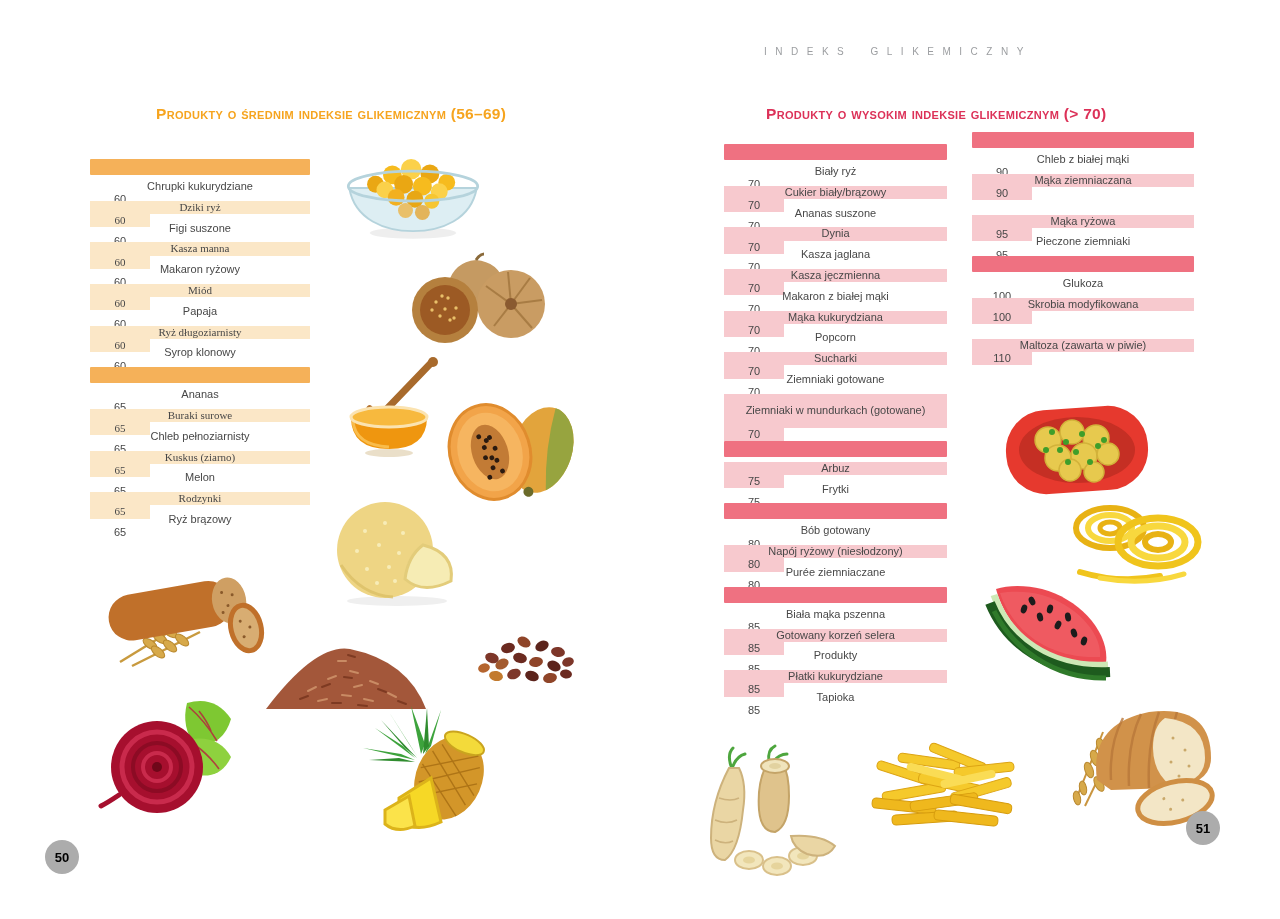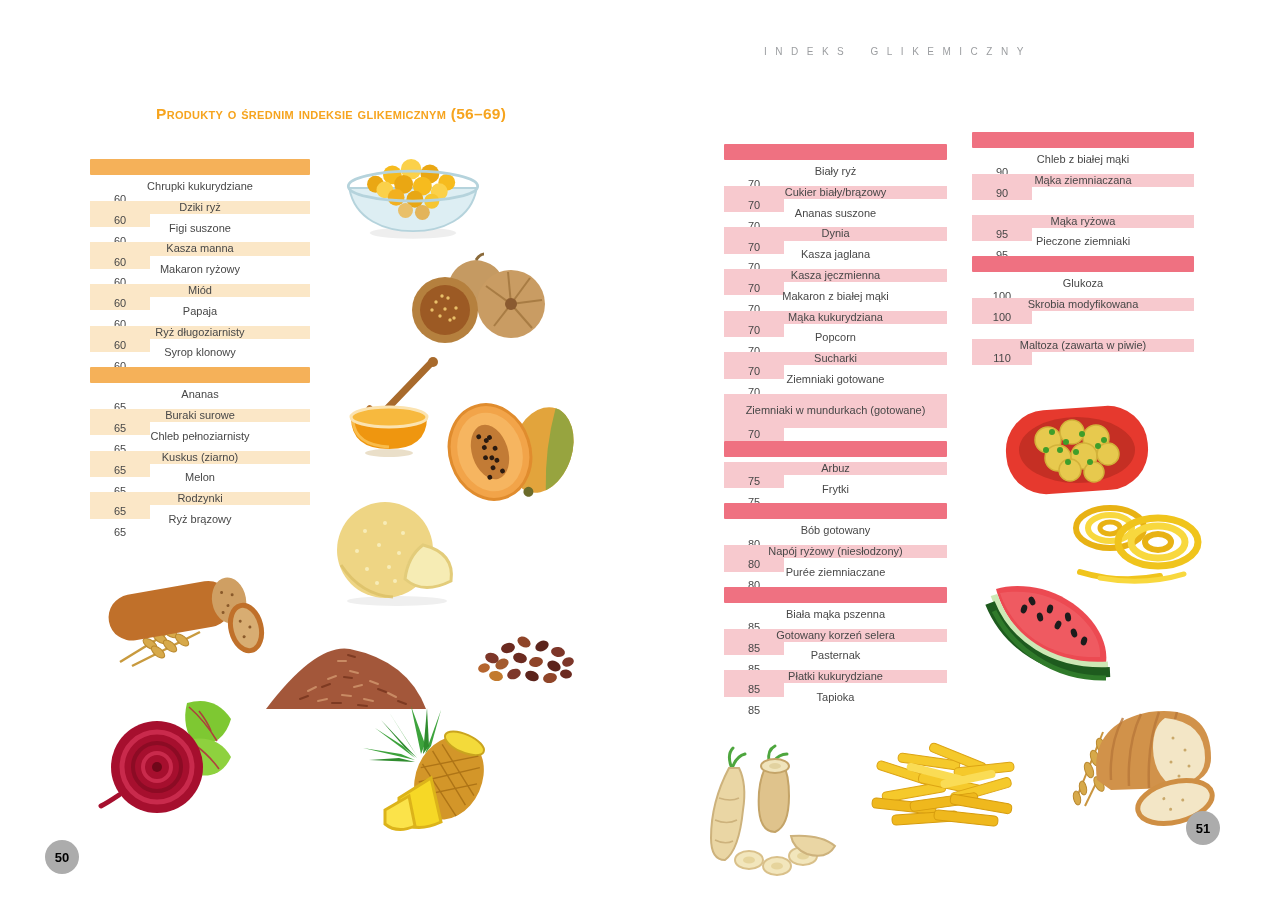--- a/index.html
+++ b/index.html
@@ -42,21 +42,21 @@
   .gap{height:20px;}
   .row{display:flex;height:20.8px;align-items:stretch;flex-direction:column;}
   .row.tall{height:47px;}
   .cell{
     display:flex;align-items:center;justify-content:center;
     font-size:11px;line-height:1.2;color:var(--text);text-align:center;
   }
   .cell.name{flex:1;padding:0 4px;}
   .gutter{width:6px;}
   .cell.value{width:60px;}
-  .orange .row.tint .cell{background:var(--orange-row);}
+  .orange .row.tint .cell{background:var(--orange-row);font-family:Liberation Serif, serif;}
   .pink .row.tint .cell{background:var(--pink-row);}
   .page-badge{
     position:absolute;width:34px;height:34px;border-radius:50%;
     background:var(--circle-gray);color:#000000;font-weight:bold;font-size:13px;
     display:flex;align-items:center;justify-content:center;
   }
   #badge-left{left:45px;top:840px;}
   #badge-right{left:1186px;top:811px;text-align:right;}
   .photo{position:absolute;}
   .photo svg{width:100%;height:100%;display:block;}
@@ -403,20 +403,21 @@
         </g>
       </g>
       <path d="M54 98 l32 -20 l10 44 q-26 12 -42 -2 z" fill="#f6d826" stroke="#dcb31a" stroke-width="3"></path>
       <path d="M40 110 l24 -14 l6 30 q-18 8 -30 -2 z" fill="#fbe34a" stroke="#dcb31a" stroke-width="3"></path>
     </svg>
   </div>
 
   <div class="page-badge" id="badge-left">50</div>
 
   <div class="running-title">INDEKS GLIKEMICZNY</div>
+  <div class="section-title pink">Produkty o wysokim indeksie glikemicznym (&gt; 70)</div>
 
   <div id="right-table-1" class="gi-table pink">
       <div class="bar"></div>
       <div class="row">
         <div class="cell name">Biały ryż</div>
         <div class="gutter"></div>
         <div class="cell value">70</div>
       </div>
       <div class="row tint">
         <div class="cell name">Cukier biały/brązowy</div>
@@ -505,21 +506,21 @@
         <div class="cell name">Biała mąka pszenna</div>
         <div class="gutter"></div>
         <div class="cell value">85</div>
       </div>
       <div class="row tint">
         <div class="cell name">Gotowany korzeń selera</div>
         <div class="gutter"></div>
         <div class="cell value">85</div>
       </div>
       <div class="row">
-        <div class="cell name">Pasternak</div>
+        <div class="cell name">Produkty</div>
         <div class="gutter"></div>
         <div class="cell value">85</div>
       </div>
       <div class="row tint">
         <div class="cell name">Płatki kukurydziane</div>
         <div class="gutter"></div>
         <div class="cell value">85</div>
       </div>
       <div class="row">
         <div class="cell name">Tapioka</div>

